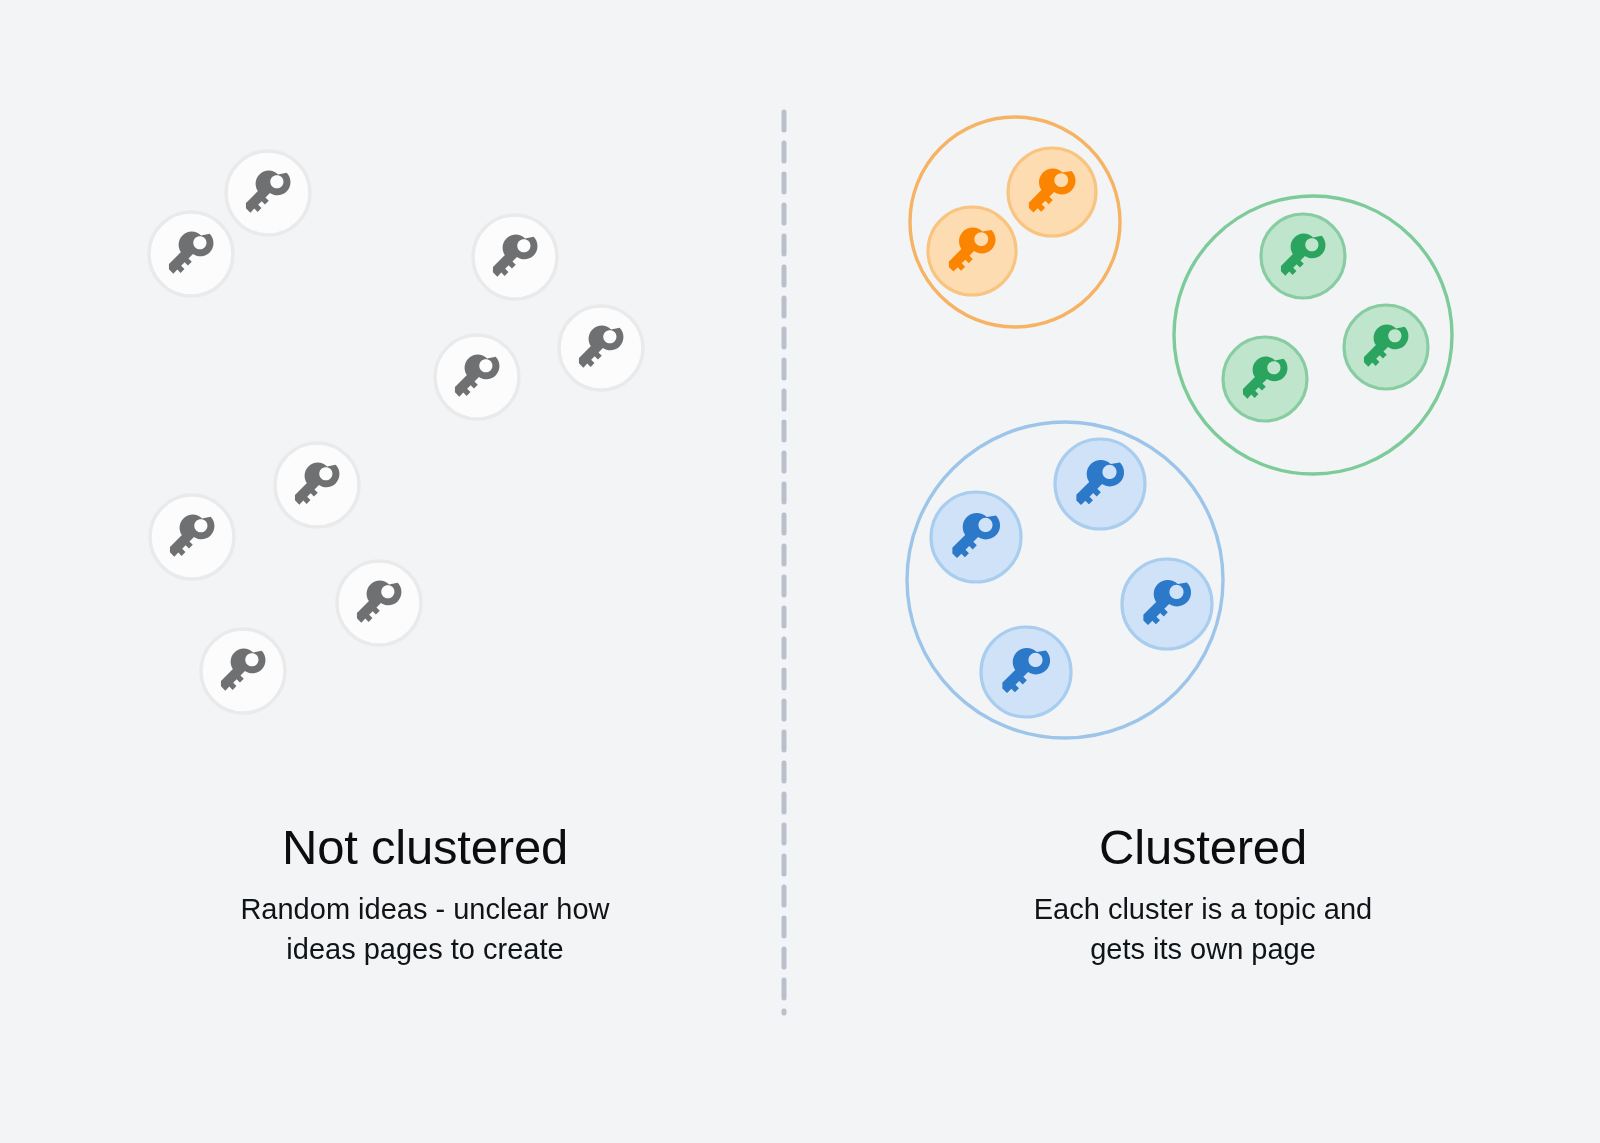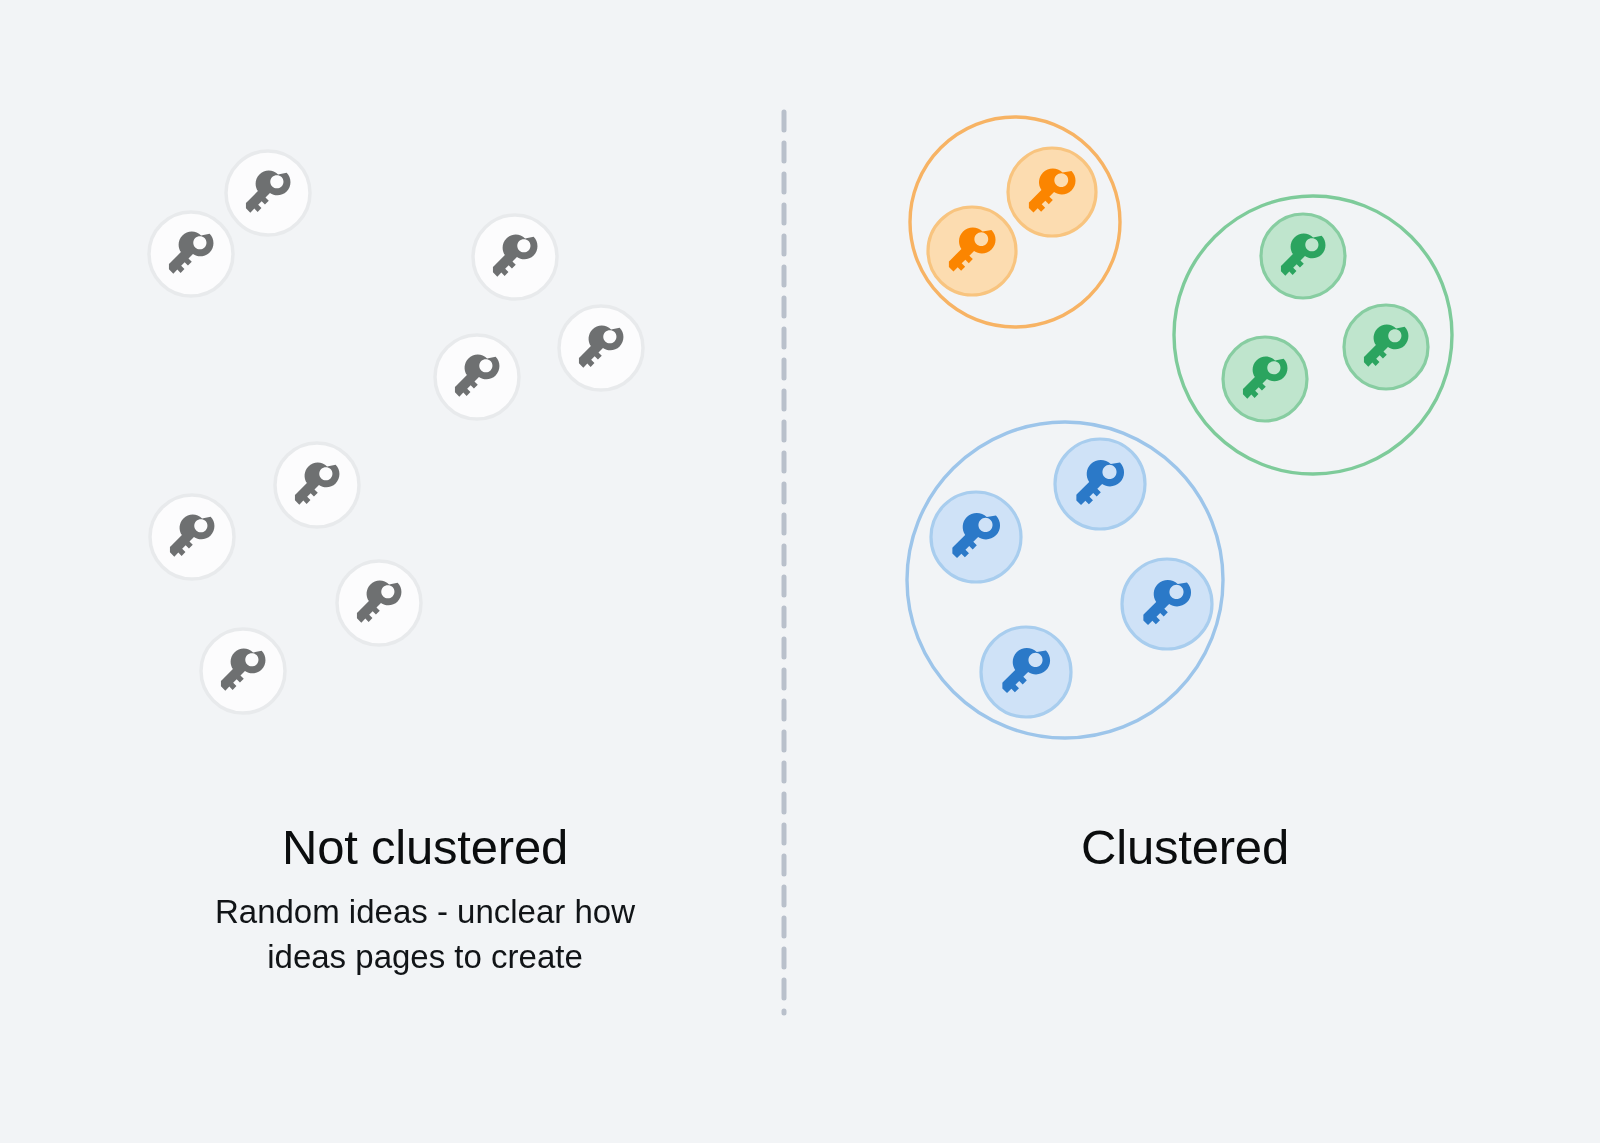--- a/index.html
+++ b/index.html
@@ -21,32 +21,32 @@
     position: absolute;
     inset: 0;
     display: block;
   }
   .panel-caption {
     position: absolute;
     text-align: center;
     user-select: none;
   }
   #caption-left  { left: 60px;  top: 820px; width: 730px; }
-  #caption-right { left: 820px; top: 820px; width: 730px; }
+  #caption-right { left: 838px; top: 820px; width: 730px; }
   .caption-title {
     font-size: 49px;
     font-weight: 400;
     color: #0b0d0e;
     line-height: 1.12;
     letter-spacing: -0.2px;
     margin: 0 0 14px 0;
     white-space: nowrap;
   }
   .caption-sub {
-    font-size: 33px;
+    font-size: 29px;
     font-weight: 400;
     color: #111417;
     line-height: 1.38;
     margin: 0;
   }
 </style>
 </head>
 <body>
 
 <div id="diagram-root">
@@ -176,15 +176,19 @@
   <div class="panel-caption" id="caption-left">
     <div class="caption-title">Not clustered</div>
     <div class="caption-sub">
       <div>Random ideas - unclear how</div>
       <div>ideas pages to create</div>
     </div>
   </div>
 
   <div class="panel-caption" id="caption-right">
     <div class="caption-title">Clustered</div>
+    <div class="caption-sub">
+      <div>Each cluster is a topic and</div>
+      <div>gets its own page</div>
+    </div>
   </div>
 
 </div>
 
 </body></html>

